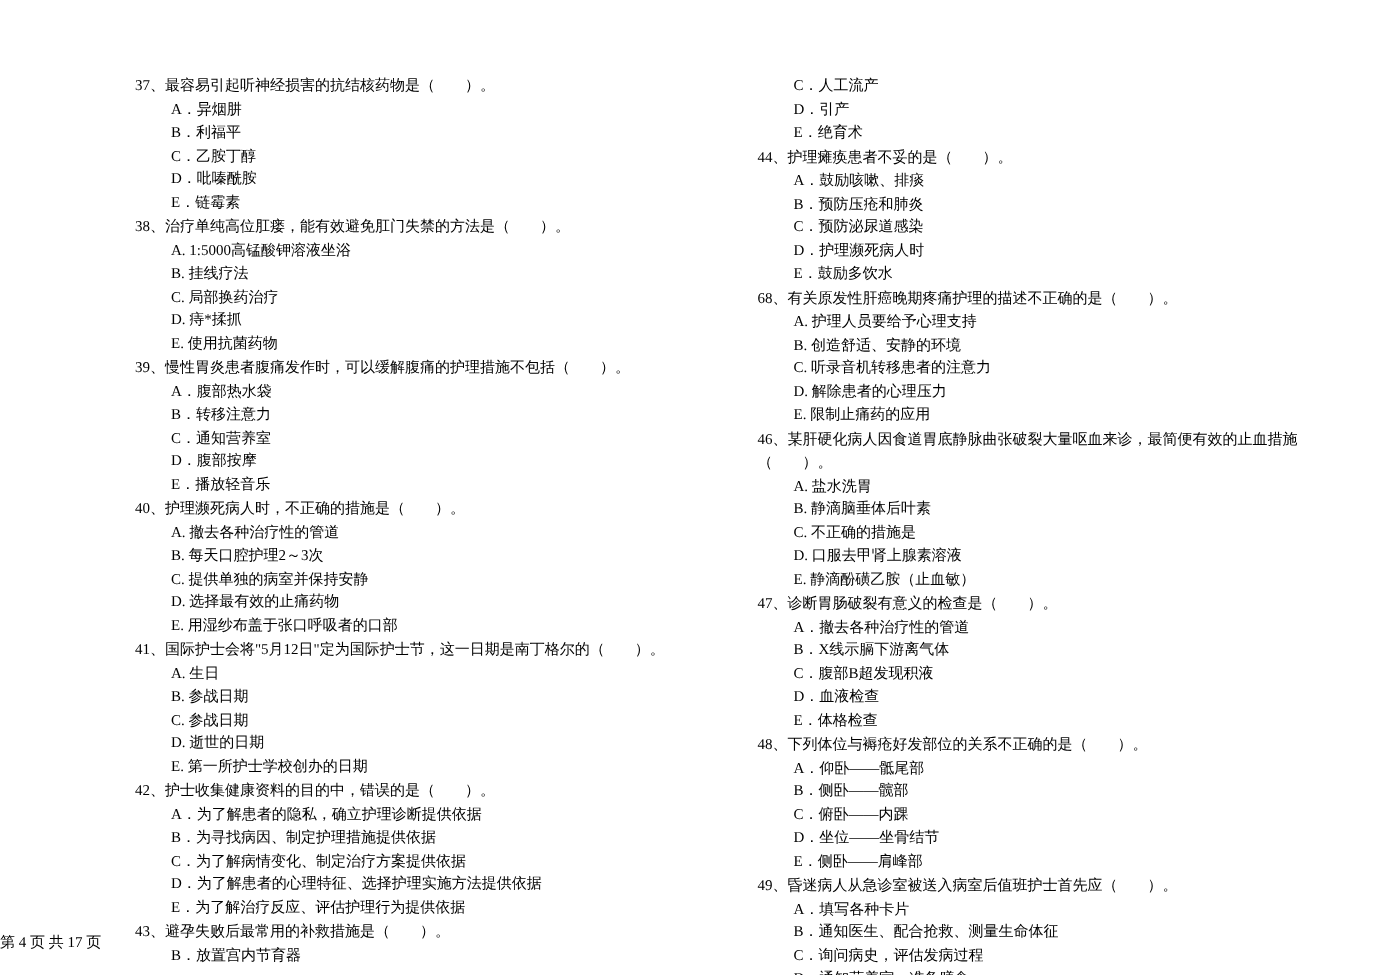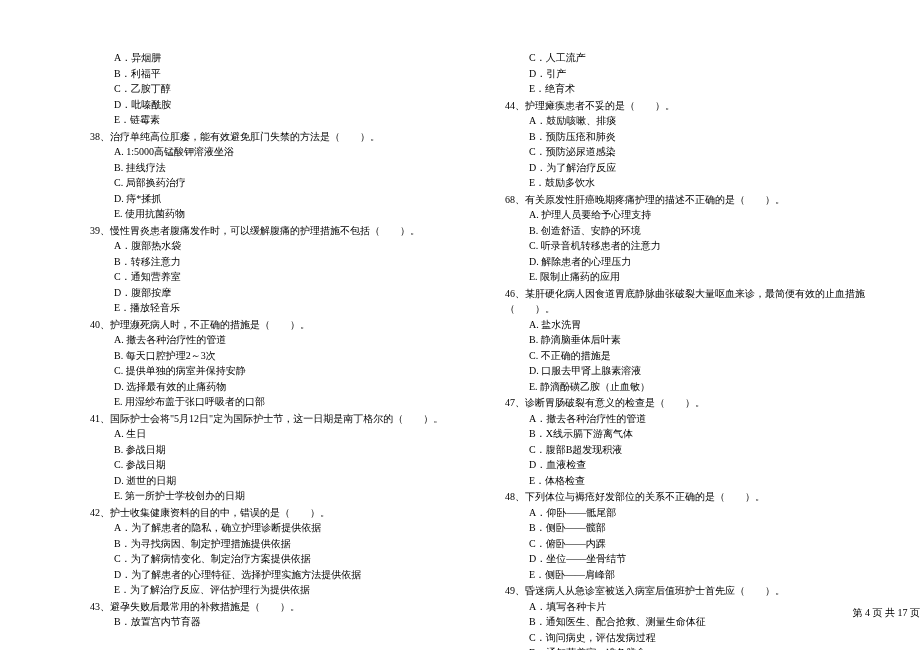--- a/index.html
+++ b/index.html
@@ -30,33 +30,34 @@
     }
     .q-text {
       display: block;
     }
     .option {
       padding-left: 24px;
       display: block;
     }
     .footer {
       position: absolute;
-      bottom: 30px;
+      bottom: 15px;
       left: 0;
       right: 0;
-      text-align: right;
+      text-align: left;
       font-size: 10px;
     }
   </style>
 </head>
 <body>
 
 <div class="content">
   <div class="column" id="col-left">
       <div class="question">
+        <span class="q-text">37、最容易引起听神经损害的抗结核药物是（　　）。</span>
         <span class="option">A．异烟肼</span>
         <span class="option">B．利福平</span>
         <span class="option">C．乙胺丁醇</span>
         <span class="option">D．吡嗪酰胺</span>
         <span class="option">E．链霉素</span>
       </div>
       <div class="question">
         <span class="q-text">38、治疗单纯高位肛瘘，能有效避免肛门失禁的方法是（　　）。</span>
         <span class="option">A. 1:5000高锰酸钾溶液坐浴</span>
         <span class="option">B. 挂线疗法</span>
@@ -105,21 +106,21 @@
       <div class="question">
         <span class="option">C．人工流产</span>
         <span class="option">D．引产</span>
         <span class="option">E．绝育术</span>
       </div>
       <div class="question">
         <span class="q-text">44、护理瘫痪患者不妥的是（　　）。</span>
         <span class="option">A．鼓励咳嗽、排痰</span>
         <span class="option">B．预防压疮和肺炎</span>
         <span class="option">C．预防泌尿道感染</span>
-        <span class="option">D．为了解治疗反应</span>
+        <span class="option">D．护理濒死病人时</span>
         <span class="option">E．鼓励多饮水</span>
       </div>
       <div class="question">
         <span class="q-text">68、有关原发性肝癌晚期疼痛护理的描述不正确的是（　　）。</span>
         <span class="option">A. 护理人员要给予心理支持</span>
         <span class="option">B. 创造舒适、安静的环境</span>
         <span class="option">C. 听录音机转移患者的注意力</span>
         <span class="option">D. 解除患者的心理压力</span>
         <span class="option">E. 限制止痛药的应用</span>
       </div>

